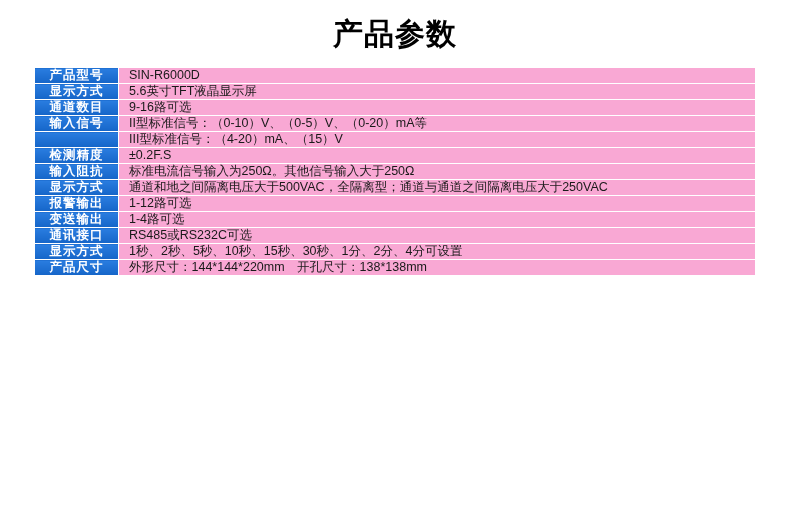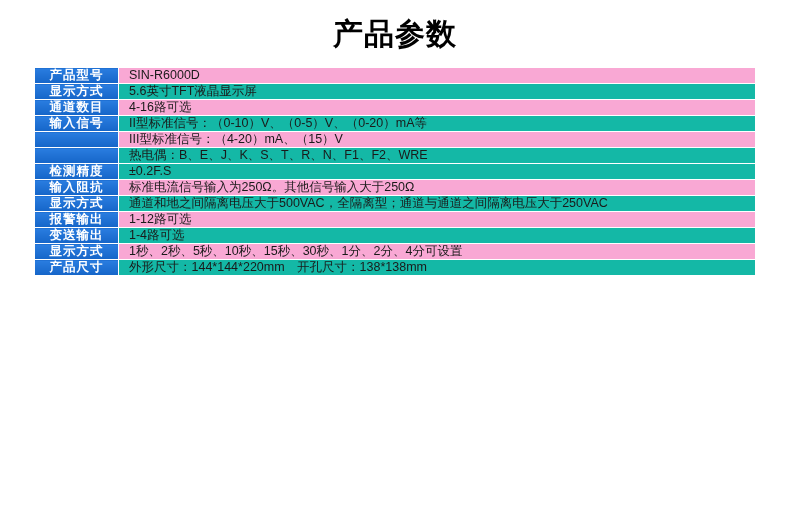--- a/index.html
+++ b/index.html
@@ -53,53 +53,49 @@
     letter-spacing: 1px;
     border-right: 1px solid #ffffff;
     font-size: 12.5px;
   }
   td.value {
     background: #f9a8d4;
     color: #1a1a1a;
     text-align: left;
     padding-left: 10px;
   }
-  tr.alt td.value { background: #14b8a6; }
+  tr.alt td.value { background: #f9a8d4; }
   td.label.blank { background: linear-gradient(to bottom, #2a7de0 0%, #1565c8 100%); }
 </style>
 </head>
 <body>
 
 <div class="page">
   <div class="title">产品参数</div>
   <table class="spec-table">
     <tbody>
       <tr>
         <td class="label">产品型号</td>
         <td class="value">SIN-R6000D</td>
       </tr>
       <tr class="alt">
         <td class="label">显示方式</td>
         <td class="value">5.6英寸TFT液晶显示屏</td>
       </tr>
       <tr>
         <td class="label">通道数目</td>
-        <td class="value">4-16路可选</td>
+        <td class="value">9-16路可选</td>
       </tr>
       <tr class="alt">
         <td class="label">输入信号</td>
         <td class="value">II型标准信号：（0-10）V、（0-5）V、（0-20）mA等</td>
       </tr>
       <tr>
         <td class="label blank"></td>
         <td class="value">III型标准信号：（4-20）mA、（15）V</td>
-      </tr>
-      <tr class="alt">
-        <td class="label blank"></td>
-        <td class="value">热电偶：B、E、J、K、S、T、R、N、F1、F2、WRE</td>
       </tr>
       <tr class="alt">
         <td class="label">检测精度</td>
         <td class="value">±0.2F.S</td>
       </tr>
       <tr>
         <td class="label">输入阻抗</td>
         <td class="value">标准电流信号输入为250Ω。其他信号输入大于250Ω</td>
       </tr>
       <tr class="alt">
@@ -108,20 +104,24 @@
       </tr>
       <tr>
         <td class="label">报警输出</td>
         <td class="value">1-12路可选</td>
       </tr>
       <tr class="alt">
         <td class="label">变送输出</td>
         <td class="value">1-4路可选</td>
       </tr>
       <tr>
+        <td class="label">通讯接口</td>
+        <td class="value">RS485或RS232C可选</td>
+      </tr>
+      <tr>
         <td class="label">显示方式</td>
         <td class="value">1秒、2秒、5秒、10秒、15秒、30秒、1分、2分、4分可设置</td>
       </tr>
       <tr class="alt">
         <td class="label">产品尺寸</td>
         <td class="value">外形尺寸：144*144*220mm　开孔尺寸：138*138mm</td>
       </tr>
     </tbody>
   </table>
 </div>

